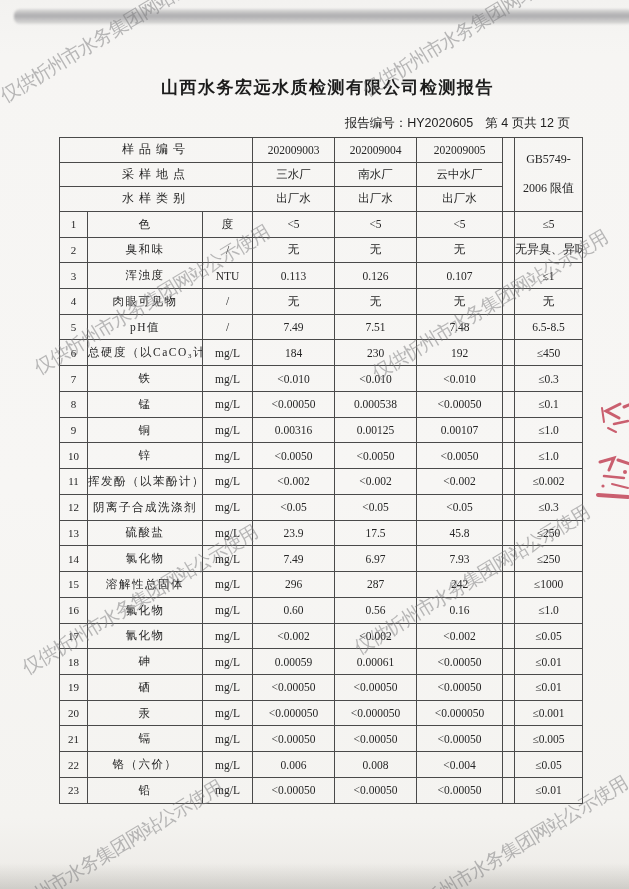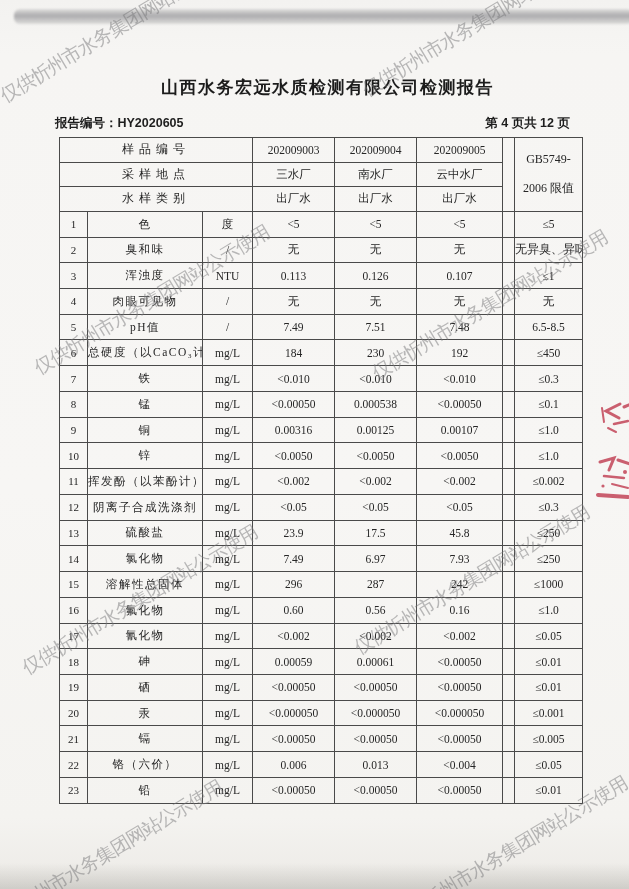--- a/index.html
+++ b/index.html
@@ -24,23 +24,23 @@
     font-size:19px;letter-spacing:-1px;color:rgba(120,120,122,.5);
     transform:translate(-50%,-50%) rotate(-31deg);
   }
   .title{
     position:absolute;left:13px;top:76px;width:100%;margin:0;text-align:center;
     font-family:"Liberation Sans","DejaVu Sans",sans-serif;
     font-size:17px;font-weight:700;letter-spacing:1.5px;color:#1c1c1c;
   }
   .meta{
     position:absolute;left:55px;top:112px;width:515px;height:20px;
-    display:flex;justify-content:space-between;align-items:flex-end;
+    display:flex;justify-content:flex-end;align-items:flex-end;
     font-family:"Liberation Sans","DejaVu Sans",sans-serif;
-    font-size:12.5px;font-weight:700;color:#1e1e1e;
+    font-size:12.5px;font-weight:400;color:#1e1e1e;gap:12px;
   }
   table.report{
     position:absolute;left:59px;top:137px;width:523px;
     border-collapse:collapse;table-layout:fixed;
     font-size:11.5px;color:#262626;
   }
   table.report td{
     border:1px solid #4a4a4a;text-align:center;vertical-align:middle;
     padding:0;overflow:hidden;white-space:nowrap;
   }
@@ -330,21 +330,21 @@
       <td class="c-r2">&lt;0.00050</td>
       <td class="c-r3">&lt;0.00050</td>
       <td class="gap"></td>
       <td class="c-limit">≤0.005</td>
     </tr>
         <tr>
       <td class="c-no">22</td>
       <td class="c-item">铬（六价）</td>
       <td class="c-unit">mg/L</td>
       <td class="c-r1">0.006</td>
-      <td class="c-r2">0.013</td>
+      <td class="c-r2">0.008</td>
       <td class="c-r3">&lt;0.004</td>
       <td class="gap"></td>
       <td class="c-limit">≤0.05</td>
     </tr>
         <tr>
       <td class="c-no">23</td>
       <td class="c-item">铅</td>
       <td class="c-unit">mg/L</td>
       <td class="c-r1">&lt;0.00050</td>
       <td class="c-r2">&lt;0.00050</td>

